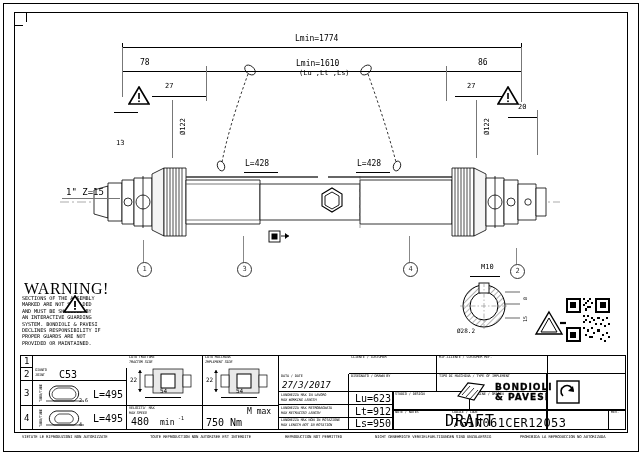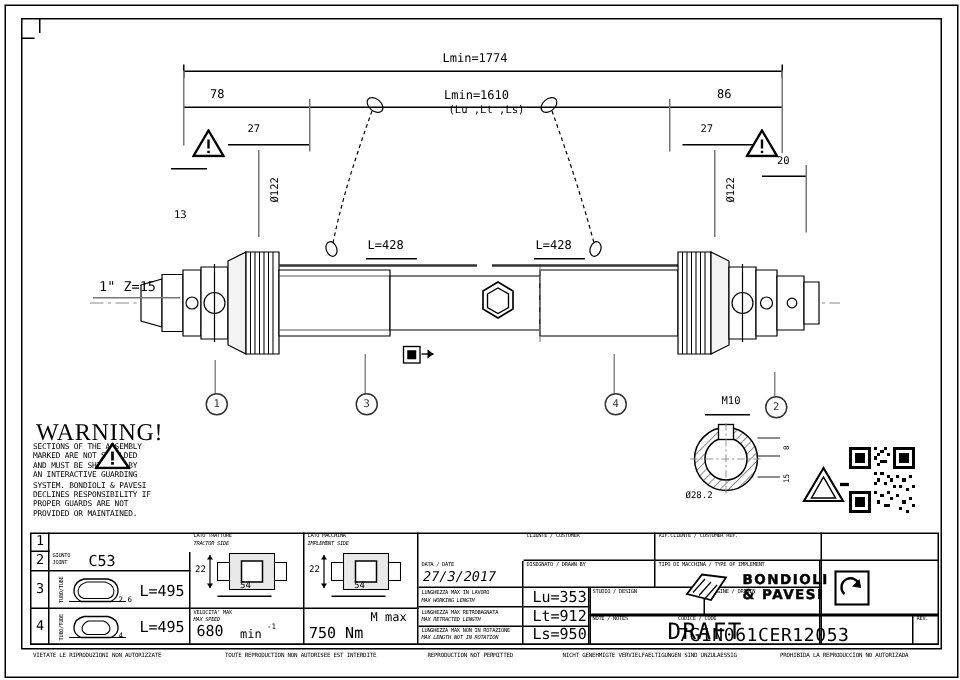--- a/index.html
+++ b/index.html
@@ -354,21 +354,21 @@
       <path d="M3,3 L1,6 L5,6 Z" fill="#000"></path>
         <path d="M3,25 L1,22 L5,22 Z" fill="#000"></path>
     </svg>
     <div class="txt t6" style="left:3px;top:22px;">22</div>
     <div class="ln h" style="left:18px;top:42px;width:36px;background:#000;"></div>
     <div class="txt t6" style="left:33px;top:33px;">54</div>
   </div>
   <div class="cell" style="left:127px;top:406px;width:76px;height:24px;">
     <div class="txt tiny" style="left:2px;top:1px;">VELOCITA' MAX</div>
     <div class="txt tiny" style="left:2px;top:6px;font-style:italic;">MAX SPEED</div>
-    <div class="txt t10" style="left:4px;top:11px;">680</div>
+    <div class="txt t10" style="left:4px;top:11px;">480</div>
     <div class="txt t8" style="left:33px;top:13px;">min</div>
     <div class="txt t5" style="left:51px;top:10px;">-1</div>
   </div>
 
   <div class="cell" style="left:203px;top:355px;width:76px;height:51px;">
     <div class="txt tiny" style="left:2px;top:1px;">LATO MACCHINA</div>
     <div class="txt tiny" style="left:2px;top:6px;font-style:italic;">IMPLEMENT SIDE</div>
     <svg style="position:absolute;left:10px;top:12px;" width="62" height="28">
       <rect x="16" y="2" width="30" height="24" fill="#e9e9e9" stroke="#000" stroke-width="0.7"></rect>
       <rect x="24" y="7" width="14" height="14" fill="#fff" stroke="#000" stroke-width="1"></rect>
@@ -399,21 +399,21 @@
   <div class="cell" style="left:279px;top:405px;width:70px;height:13px;">
     <div class="txt tiny" style="left:2px;top:2px;">LUNGHEZZA MAX RETROBAGNATA</div>
     <div class="txt tiny" style="left:2px;top:7px;font-style:italic;">MAX RETRACTED LENGTH</div>
   </div>
   <div class="cell" style="left:279px;top:418px;width:70px;height:12px;">
     <div class="txt tiny" style="left:2px;top:1px;">LUNGHEZZA MAX NON IN ROTAZIONE</div>
     <div class="txt tiny" style="left:2px;top:6px;font-style:italic;">MAX LENGTH NOT IN ROTATION</div>
   </div>
 
   <div class="cell" style="left:349px;top:392px;width:44px;height:13px;">
-    <div class="txt t10" style="left:6px;top:2px;">Lu=353</div>
+    <div class="txt t10" style="left:6px;top:2px;">Lu=623</div>
   </div>
   <div class="cell" style="left:349px;top:405px;width:44px;height:13px;">
     <div class="txt t10" style="left:6px;top:2px;">Lt=912</div>
   </div>
   <div class="cell" style="left:349px;top:418px;width:44px;height:12px;">
     <div class="txt t10" style="left:6px;top:1px;">Ls=950</div>
   </div>
 
   <div class="cell" style="left:349px;top:355px;width:88px;height:19px;">
     <div class="txt tiny" style="left:2px;top:1px;">CLIENTE / CUSTOMER</div>

